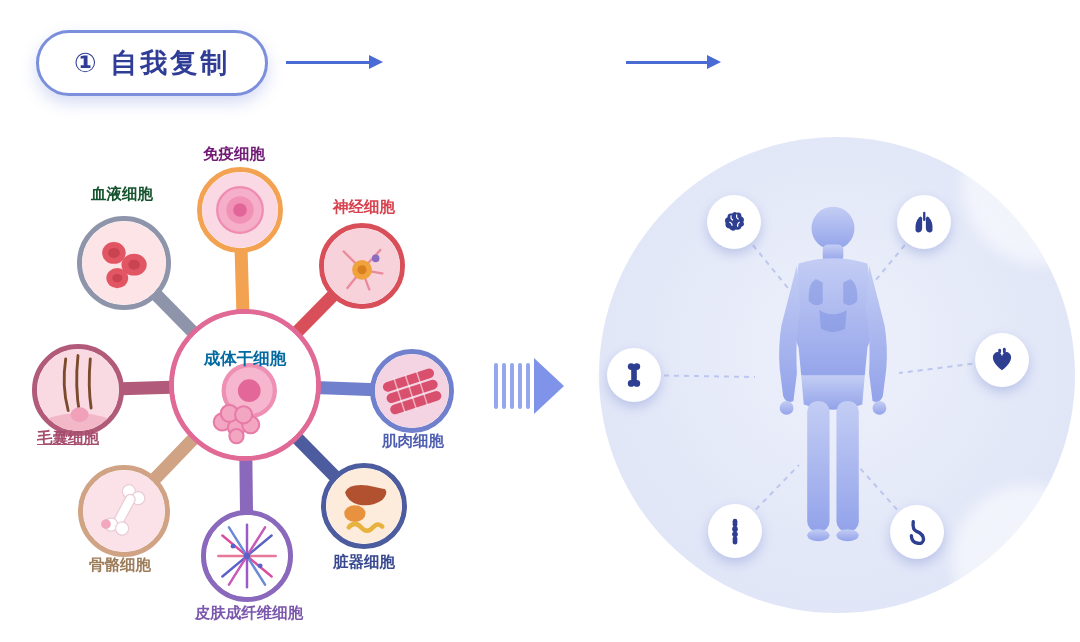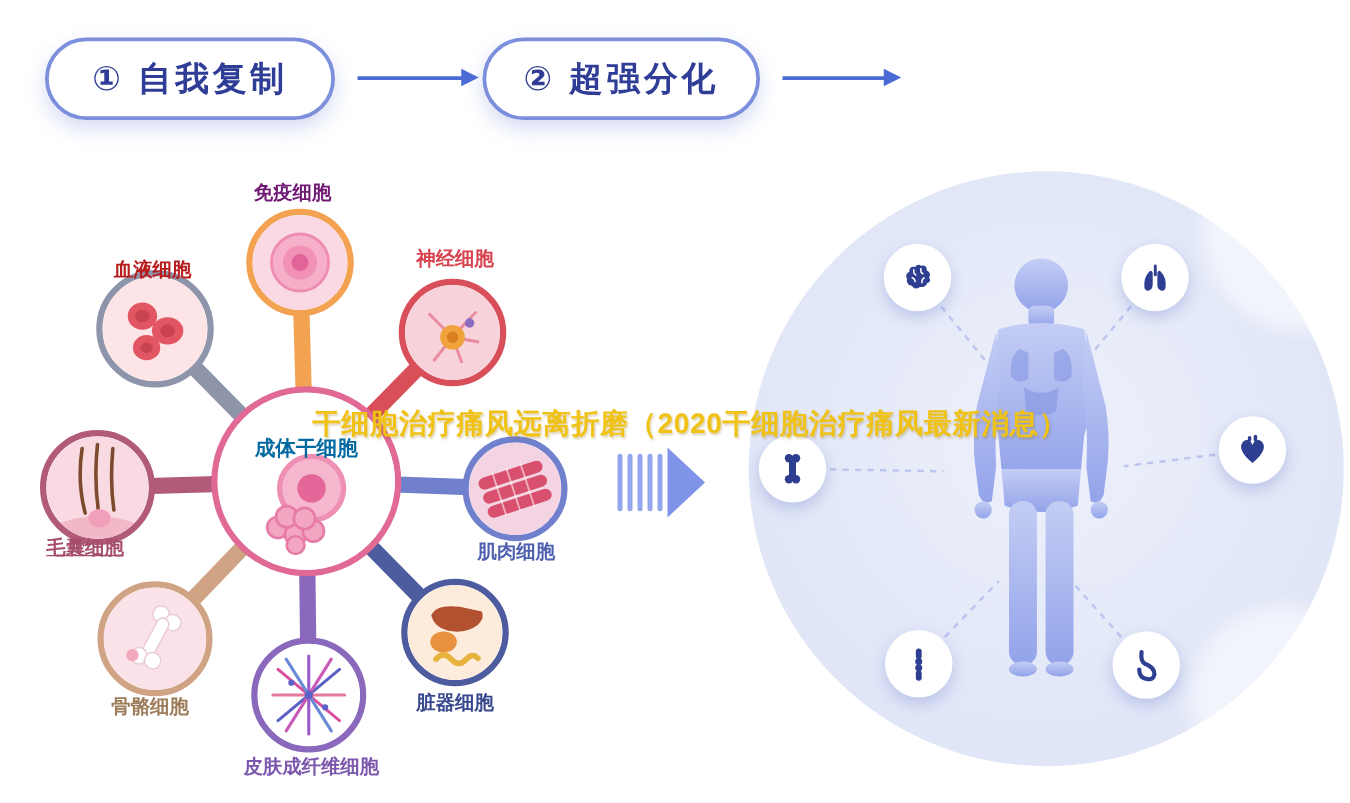--- a/index.html
+++ b/index.html
@@ -47,23 +47,20 @@
 </style>
 </head>
 <body>
 
 <div class="page">
 
   <div class="step-box" style="left: 24px; width: 232px; border-color: rgb(124, 143, 220); color: rgb(47, 61, 150);">
     <span>①  自我复制</span>
   </div>
   <div class="step-arrow" style="left:274px;width:84px;"></div>
-  <div class="step-box" style="left: 374px; width: 222px; border-color: rgb(124, 143, 220); color: rgb(47, 61, 150);">
-    <span>②  超强分化</span>
-  </div>
   <div class="step-arrow" style="left:614px;width:82px;"></div>
 
   <svg class="spokes" width="500" height="642">
     <line x1="233" y1="385" x2="228" y2="212" stroke-width="13" style="stroke: rgb(242, 162, 81);"></line>
     <line x1="233" y1="385" x2="114" y2="264" stroke-width="13" style="stroke: rgb(142, 148, 170);"></line>
     <line x1="233" y1="385" x2="349" y2="267" stroke-width="13" style="stroke: rgb(217, 79, 89);"></line>
     <line x1="233" y1="385" x2="68" y2="390" stroke-width="13" style="stroke: rgb(178, 90, 122);"></line>
     <line x1="233" y1="385" x2="398" y2="391" stroke-width="13" style="stroke: rgb(112, 128, 204);"></line>
     <line x1="233" y1="385" x2="114" y2="509" stroke-width="13" style="stroke: rgb(207, 163, 132);"></line>
     <line x1="233" y1="385" x2="351" y2="505" stroke-width="13" style="stroke: rgb(77, 92, 158);"></line>
@@ -195,21 +192,21 @@
           <circle cx="54" cy="78" r="6"></circle>
         <circle cx="39" cy="70" r="6"></circle>
           <circle cx="49" cy="71" r="6"></circle>
           <circle cx="44" cy="86" r="5"></circle>
       </g>
     </svg>
   </div>
   <div class="center-label" style="left: 233px; top: 348px; z-index: 4; color: #0369a1;">成体干细胞</div>
 
   <div class="cell-label" style="left: 222px; top: 144px; color: #701a75;">免疫细胞</div>
-  <div class="cell-label" style="left: 110px; top: 206px; color: #b91c1c;">血液细胞</div>
+  <div class="cell-label" style="left: 110px; top: 184px; color: #14532d;">血液细胞</div>
   <div class="cell-label" style="left: 352px; top: 197px; color: rgb(216, 65, 78);">神经细胞</div>
   <div class="cell-label" style="left: 56px; top: 428px; color: rgb(166, 77, 109); text-decoration: underline;">毛囊细胞</div>
   <div class="cell-label" style="left: 401px; top: 431px; color: rgb(79, 95, 176);">肌肉细胞</div>
   <div class="cell-label" style="left: 108px; top: 555px; color: rgb(157, 124, 90);">骨骼细胞</div>
   <div class="cell-label" style="left: 352px; top: 552px; color: rgb(55, 72, 142);">脏器细胞</div>
   <div class="cell-label" style="left: 237px; top: 603px; color: rgb(123, 87, 173);">皮肤成纤维细胞</div>
 
   <div class="speed-arrow">
     <div class="speed-bars">
       <span></span>
@@ -308,15 +305,14 @@
         </g>
       </svg>
     </div>
     <div class="organ-icon" style="left:303px;top:380px;">
       <svg width="30" height="30" viewBox="0 0 32 32">
         <path d="M12,5 Q11,13 15,15 Q23,18 23,24 Q22,29 17,28 Q10,27 10,20" fill="none" stroke="#2e3f92" stroke-width="3.6" stroke-linecap="round"></path>
       </svg>
     </div>
   </div>
 
-  <div class="watermark" style="color: rgb(241, 194, 22);">干细胞治疗痛风远离折磨（2020干细胞治疗痛风最新消息）</div>
 
 </div>
 
 </body></html>

